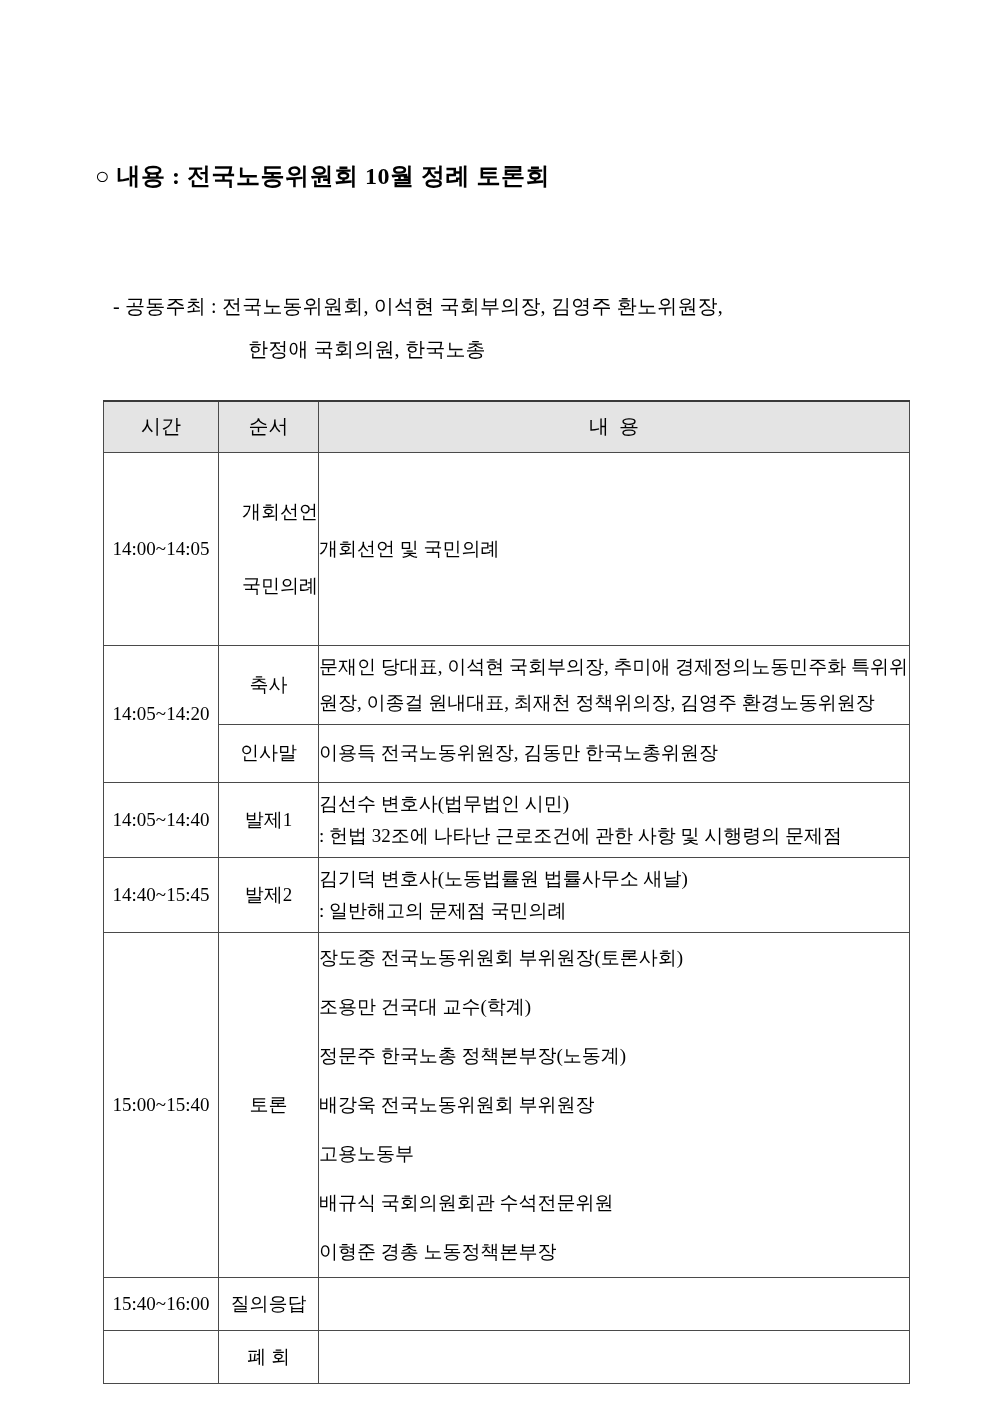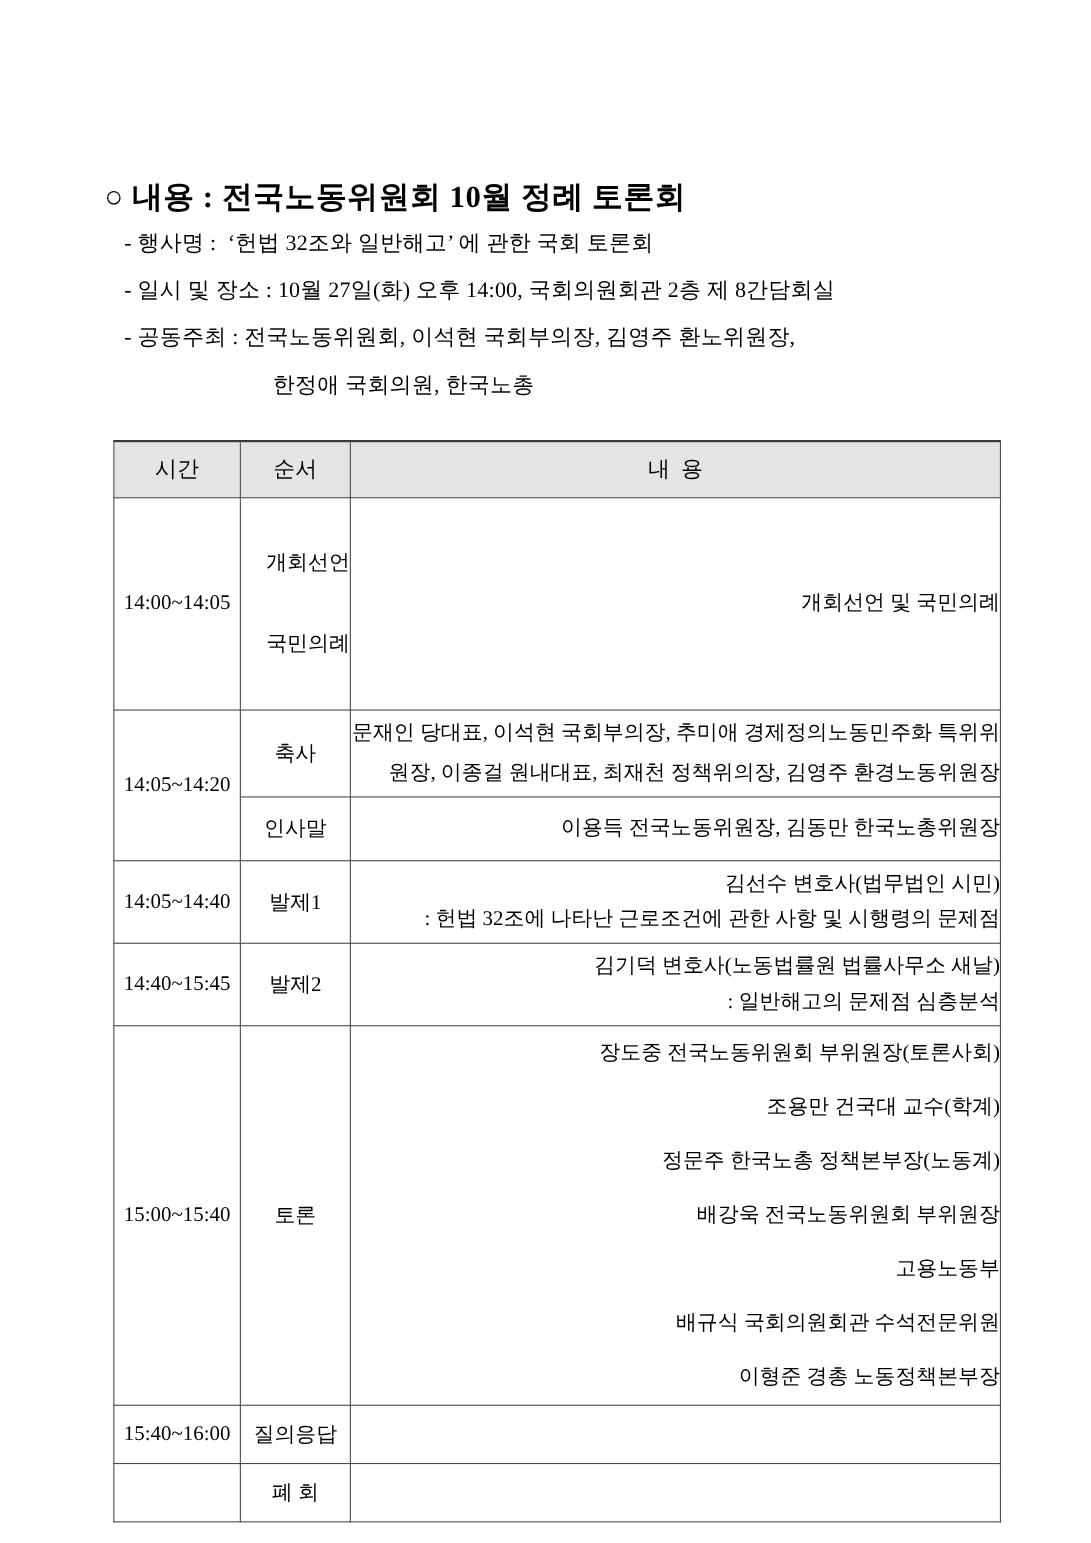--- a/index.html
+++ b/index.html
@@ -13,21 +13,21 @@
     height: 1403px;
     background: #ffffff;
     font-family: "Liberation Serif", "DejaVu Serif", serif;
     color: #000000;
     overflow: hidden;
   }
   .title {
     position: absolute;
     left: 95px;
     top: 160px;
-    font-size: 28px;
+    font-size: 24px;
     font-weight: bold;
     letter-spacing: 0.5px;
     white-space: pre;
   }
   .detail {
     position: absolute;
     left: 113px;
     font-size: 20px;
     letter-spacing: 0.2px;
     white-space: pre;
@@ -82,39 +82,37 @@
   td.time, td.order {
     text-align: center;
     white-space: pre;
   }
   td.order p {
     margin: 0;
     line-height: 30px;
     text-align: right;
   }
   td.content {
-    text-align: right;
+    text-align: left;
     padding: 0 10px;
     word-break: break-all;
     line-height: 36px;
   }
   td.content p { margin: 0; }
   tr.r-pres1 td.content p,
   tr.r-pres2 td.content p { line-height: 32px; }
   tr.r-disc td.content p  { line-height: 49px; }
 </style>
 </head>
 <body>
 
 <div class="doc">
 
   <div class="title">○ 내용 : 전국노동위원회 10월 정례 토론회</div>
 
-  <div class="detail d0">- 행사명 :  ‘헌법 32조와 일반해고’ 에 관한 국회 토론회</div>
-  <div class="detail d1">- 일시 및 장소 : 10월 27일(화) 오후 14:00, 국회의원회관 2층 제 8간담회실</div>
   <div class="detail d3">한정애 국회의원, 한국노총</div>
   <div class="detail d2">- 공동주최 : 전국노동위원회, 이석현 국회부의장, 김영주 환노위원장,</div>
 
   <table class="schedule">
     <colgroup>
       <col class="c-time">
       <col class="c-order">
       <col class="c-content">
     </colgroup>
     <thead>
@@ -152,21 +150,21 @@
           <p>김선수 변호사(법무법인 시민)</p>
           <p>: 헌법 32조에 나타난 근로조건에 관한 사항 및 시행령의 문제점</p>
         </td>
       </tr>
 
       <tr class="r-pres2">
         <td class="time">14:40~15:45</td>
         <td class="order">발제2</td>
         <td class="content">
           <p>김기덕 변호사(노동법률원 법률사무소 새날)</p>
-          <p>: 일반해고의 문제점 심층분석</p>
+          <p>: 일반해고의 문제점 국민의례</p>
         </td>
       </tr>
 
       <tr class="r-disc">
         <td class="time">15:00~15:40</td>
         <td class="order">토론</td>
         <td class="content">
           <p>장도중 전국노동위원회 부위원장(토론사회)</p>
           <p>조용만 건국대 교수(학계)</p>
           <p>정문주 한국노총 정책본부장(노동계)</p>

